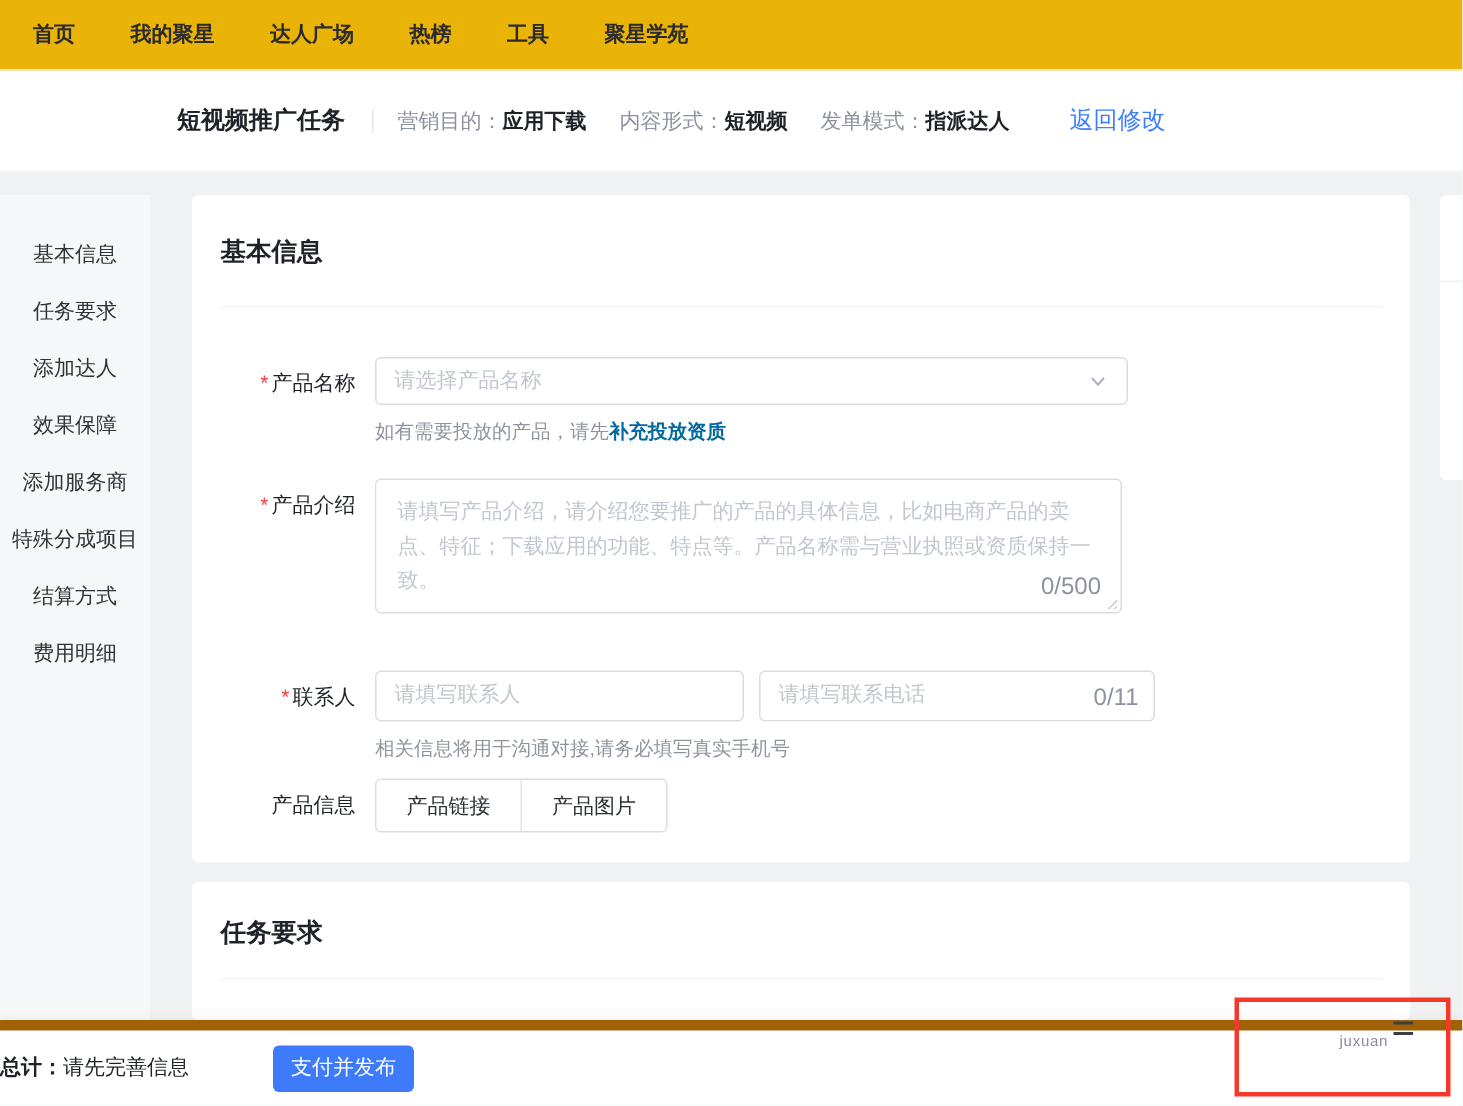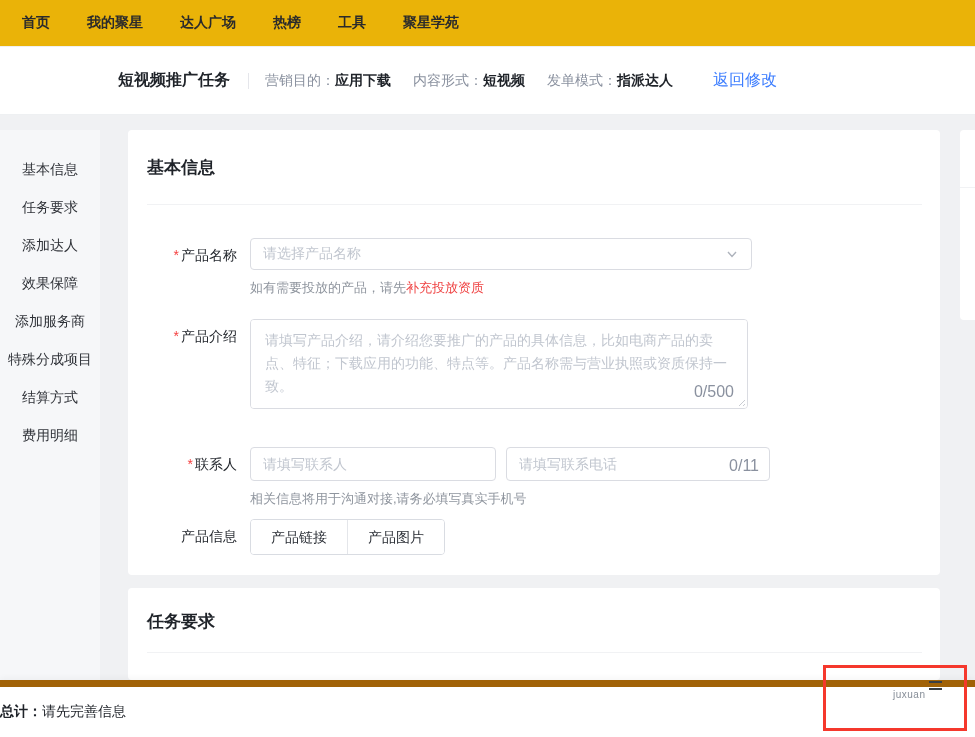--- a/index.html
+++ b/index.html
@@ -45,33 +45,33 @@
   .row { display:flex; align-items:flex-start; }
   .row .lbl { width:109px; text-align:right; font-size:14px; color:#1f2329; padding-top:8px; line-height:18px; white-space:nowrap; }
   .row .ctrl { margin-left:13px; position:relative; }
   .req { color:#f53f3f; margin-right:2px; }
   .row-product { margin-top:33px; }
   .select-box { width:502px; height:32px; border:1px solid #dadce2; border-radius:4px; background:#fff;
                 display:flex; align-items:center; padding:0 12px; cursor:pointer; }
   .select-ph { flex:1; font-size:14px; color:#c1c6cf; }
   .chev { width:14px; height:14px; color:#aeb3bc; }
   .help { margin:9px 0 0 122px; font-size:13px; color:#8f959e; }
-  .help .help-link { color:#ef4444; cursor:pointer; }
+  .help .help-link { color:#0369a1; cursor:pointer;font-weight:bold; }
   .row-intro { margin-top:22px; }
   textarea.intro { width:498px; height:90px; border:1px solid #dadce2; border-radius:4px; resize:none;
                    padding:9px 14px 22px 14px; font-family:inherit; font-size:14px; line-height:1.65; color:#333; display:block; }
   input::placeholder, textarea::placeholder { color:#c1c6cf; }
   .counter { position:absolute; font-size:16px; color:#8a919f; }
   .counter-intro { right:14px; bottom:8px; }
   .resize-grip { position:absolute; right:3px; bottom:3px; width:9px; height:9px;
                  background:repeating-linear-gradient(135deg, transparent 0 2px, #c9ccd2 2px 3px);
                  clip-path:polygon(100% 0,100% 100%,0 100%); }
   .row-contact { margin-top:38px; }
   .contact-wrap { display:flex; gap:10px; }
-  .inp { height:34px; border:1px solid #dadce2; border-radius:4px; font-family:Liberation Sans, sans-serif; font-size:14px; color:#404040; padding:0 12px; }
+  .inp { height:34px; border:1px solid #dadce2; border-radius:4px; font-family:Liberation Mono, monospace; font-size:14px; color:#404040; padding:0 12px; }
   .inp-name { width:246px; }
   .inp-phone { width:264px; padding-right:44px; }
   .phone-box { position:relative; }
   .counter-phone { right:11px; top:10px; }
   .row-pinfo { margin-top:11px; }
   .seg-group { display:flex; border:1px solid #d9dce2; border-radius:4px; overflow:hidden; height:36px; }
   .seg-btn { padding:0 20px; line-height:34px; font-size:14px; color:#2b2f36; background:#fff; cursor:pointer; white-space:nowrap; }
   .seg-btn + .seg-btn { border-left:1px solid #e4e6ea; }
 
   
@@ -191,20 +191,21 @@
   </section>
 
   <aside class="right-card">
     <hr class="hr2">
   </aside>
 
   <footer class="footerbar">
     <span class="total">
       <span class="total-label">总计：</span><span>请先完善信息</span>
     </span>
+    <button class="pay-btn">支付并发布</button>
   </footer>
 
   <span class="watermark">juxuan</span>
   <span class="wm-glyph"></span>
 
   <div class="annotation"></div>
 
 </div>
 
 </body></html>

